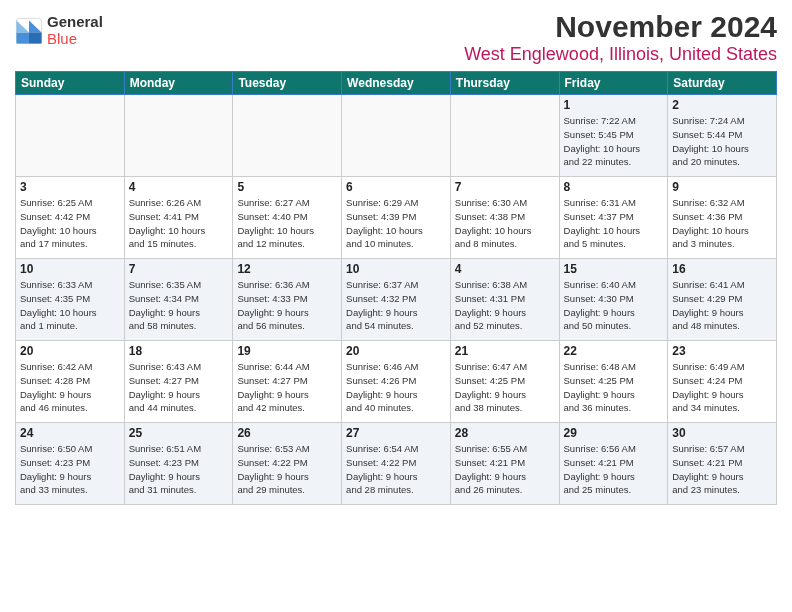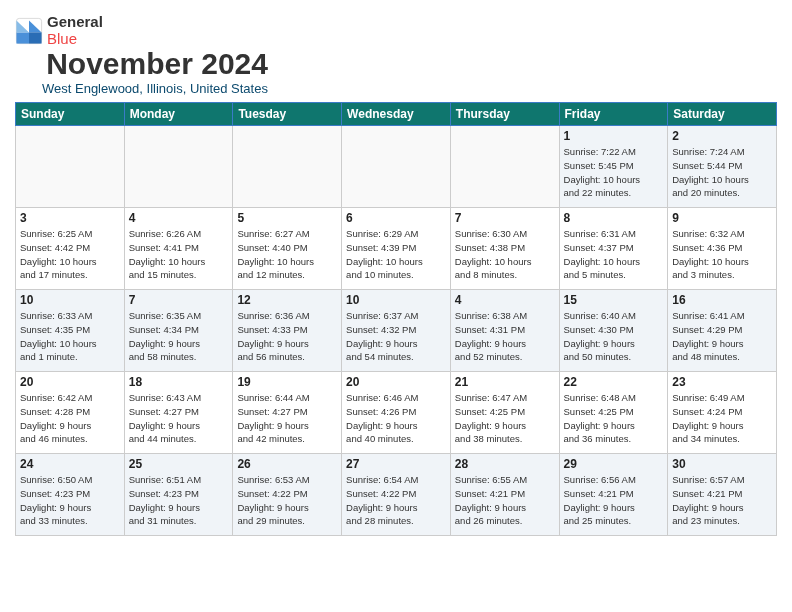--- a/index.html
+++ b/index.html
@@ -13,21 +13,20 @@
     .page {
       width: 792px;
       height: 612px;
       padding: 10px 15px;
     }
     .header {
       display: flex;
       justify-content: space-between;
       align-items: flex-start;
       margin-bottom: 6px;
-      flex-direction: column;
     }
     .logo {
       display: flex;
       align-items: center;
       margin-top: 4px;
     }
     .logo-text {
       display: flex;
       flex-direction: column;
       line-height: 1.1;
@@ -49,22 +48,22 @@
     }
     .title-block {
       text-align: right;
     }
     .month-title {
       font-size: 30px;
       font-weight: bold;
       color: #333;
     }
     .location {
-      font-size: 13px;
-      color: #0c4a6e;
+      font-size: 18px;
+      color: #be185d;
       margin-left: 27px;
     }
     .calendar {
       width: 100%;
       border-collapse: collapse;
       table-layout: fixed;
     }
     .calendar th {
       background-color: #0f766e;
       color: white;

